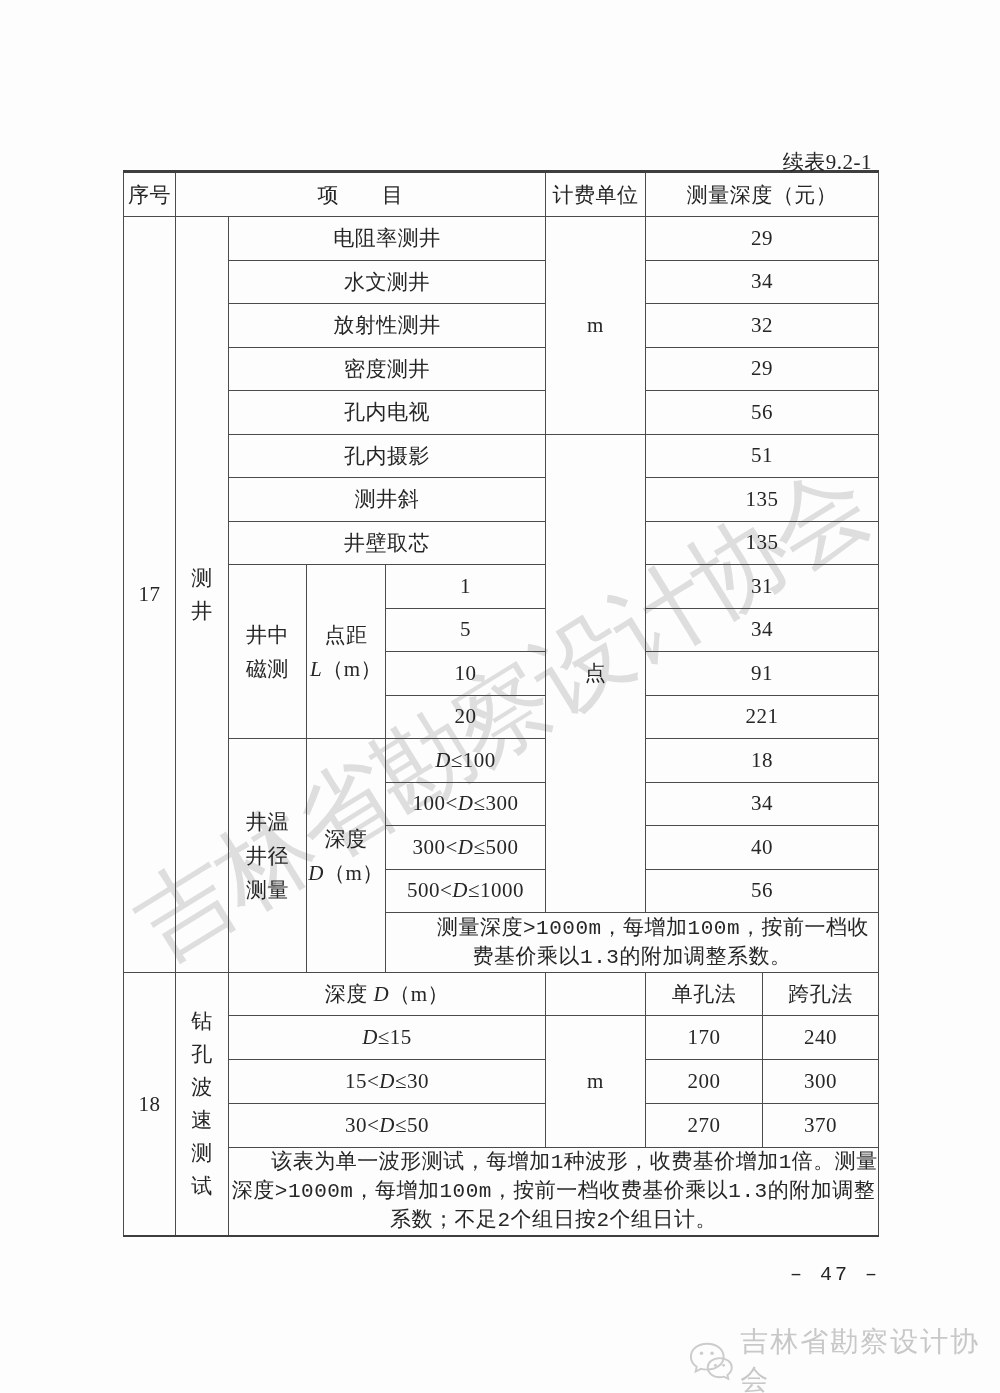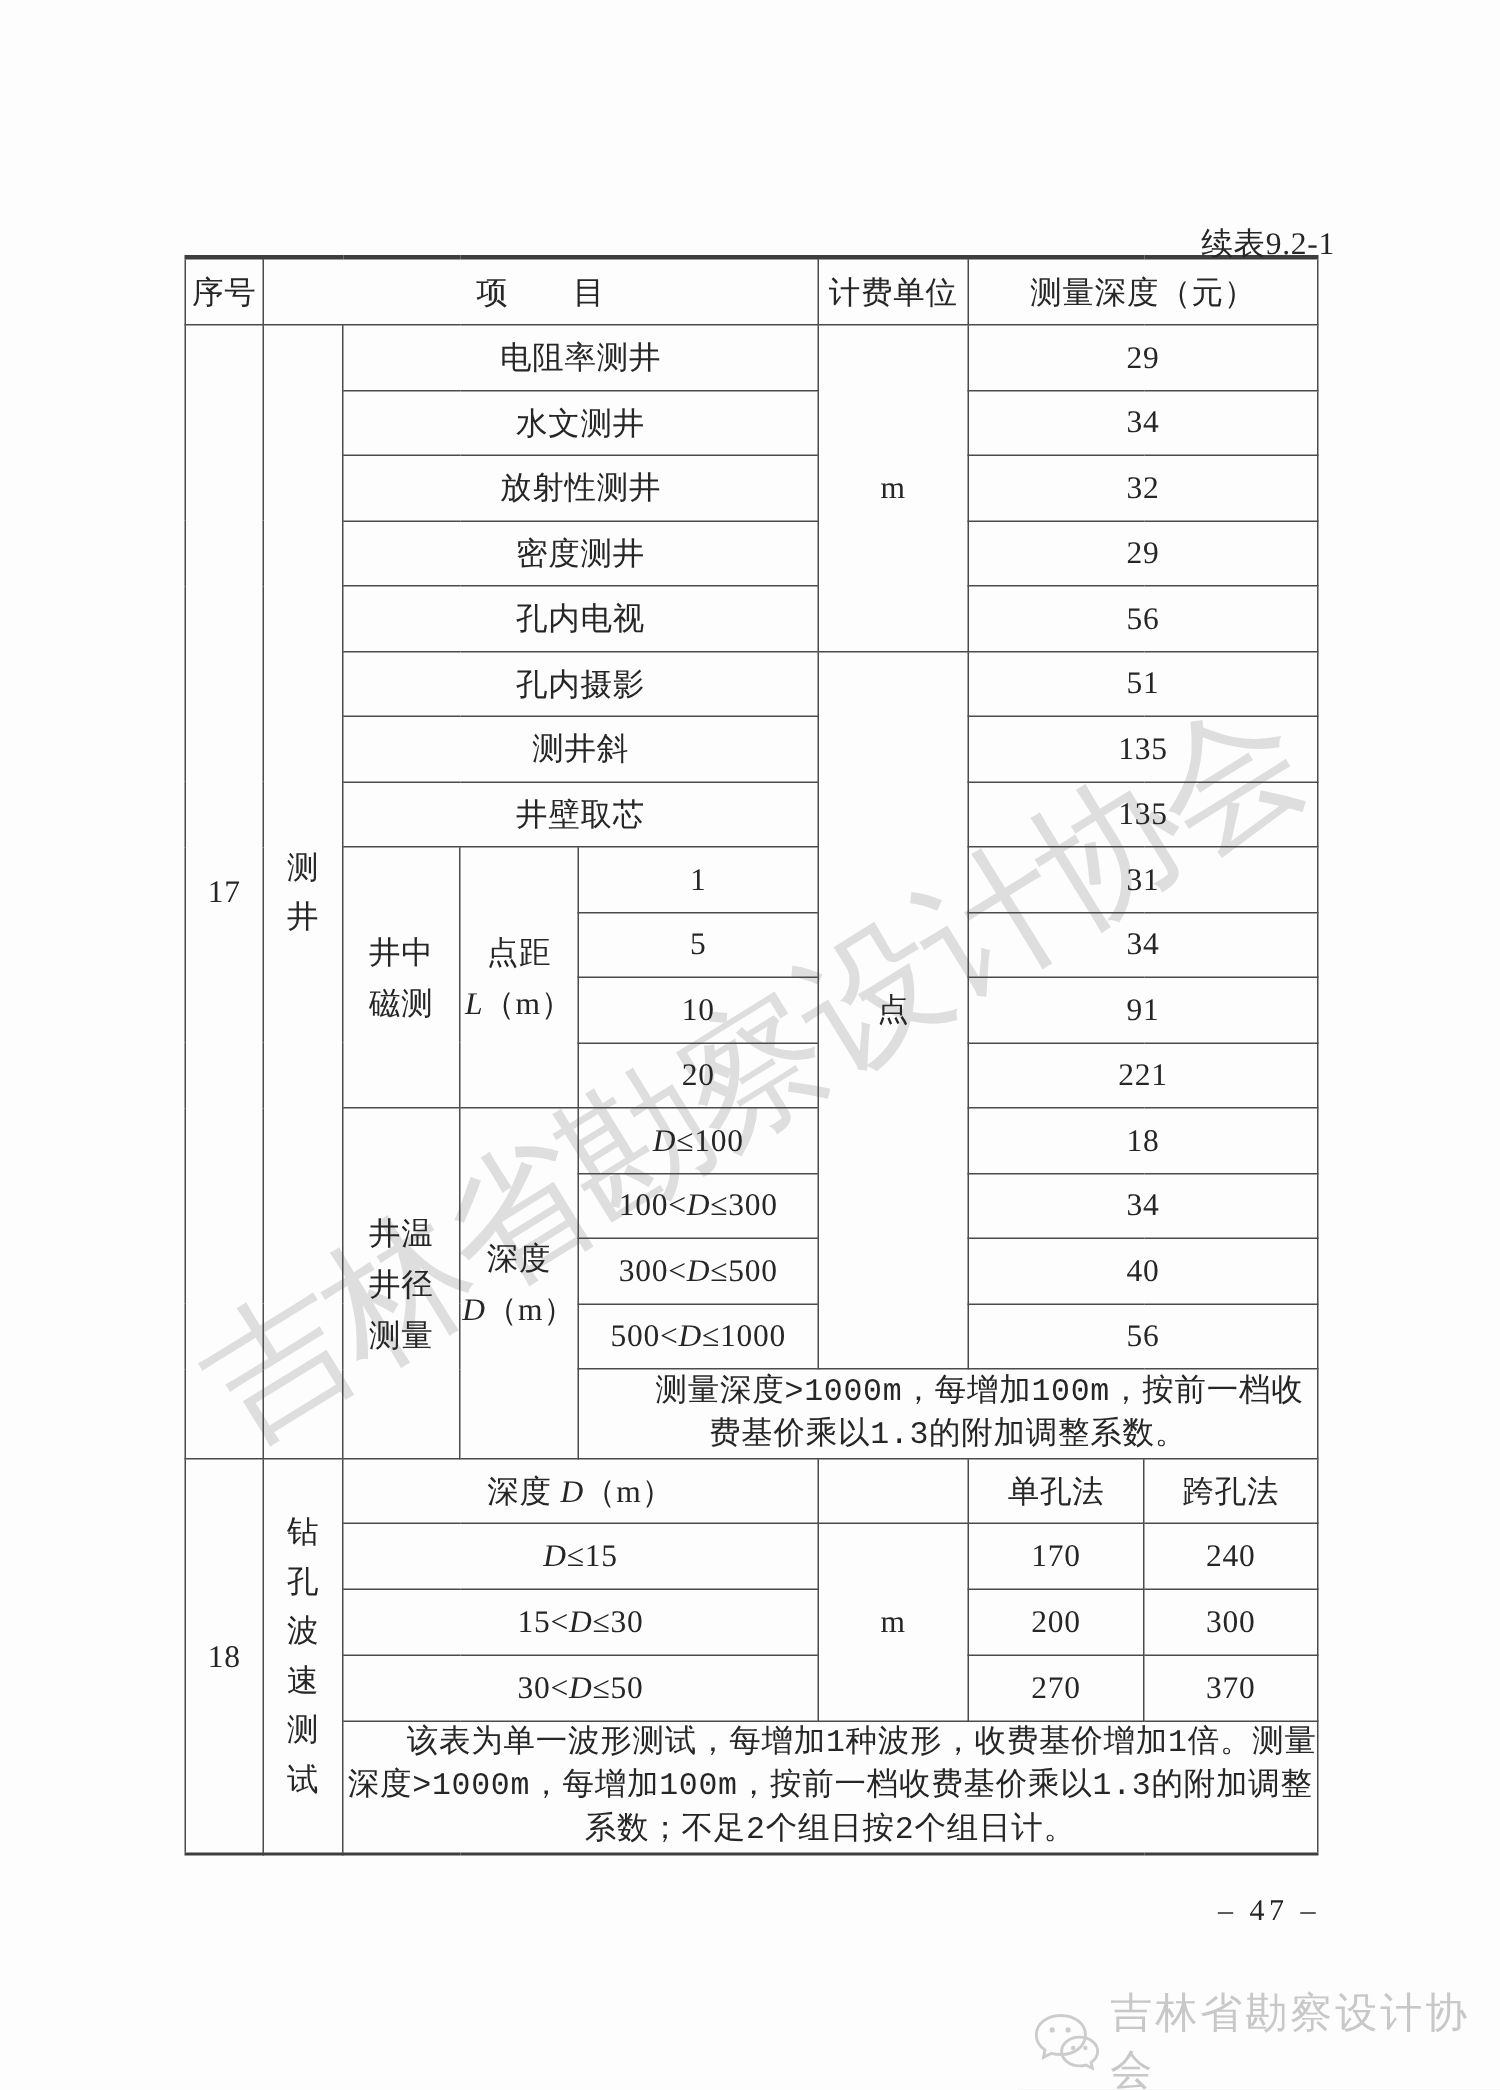--- a/index.html
+++ b/index.html
@@ -11,41 +11,41 @@
   }
   
   .watermark {
     position:absolute; left:47px; top:652px; width:900px; height:110px;
     text-align:center; white-space:nowrap;
     font-size:96px; letter-spacing:-3px; color:#d6d6d6; opacity:.78;
     transform:rotate(-31.7deg);
     z-index:1; pointer-events:none;
   }
   .cont-label {
-    position:absolute; top:148px; right:110px; font-size:21px; letter-spacing:.5px; z-index:3;
+    position:absolute; top:148px; right:128px; font-size:21px; letter-spacing:.5px; z-index:3;
   }
   table.fee {
     position:absolute; left:123px; top:170px; width:755px;
     border-collapse:collapse; table-layout:fixed; z-index:2;
     background:transparent;
     border:1px solid #3e3e3e; border-top:3px solid #3e3e3e; border-bottom:2px solid #3e3e3e;
   }
   table.fee td {
     border:1px solid #4b4b4b; padding:0; text-align:center; vertical-align:middle;
     font-size:21px; letter-spacing:.5px; background:transparent;
   }
   td.note {
     text-align:left; text-indent:2em; padding:7px 10px 4px 12px;
     line-height:29px; letter-spacing:.3px;font-family:Liberation Mono, monospace;
   }
   .stack { white-space:pre-line; line-height:34px; }
   .vstack { white-space:pre-line; line-height:33px; }
   i { font-family:"Liberation Serif","DejaVu Serif",serif; }
   .page-number {
-    position:absolute; top:1263px; right:120px; font-size:20px; letter-spacing:3px; z-index:3;
+    position:absolute; top:1263px; right:120px; font-size:20px; letter-spacing:3px; z-index:3;font-family:Liberation Mono, monospace;
   }
   .footer {
     position:absolute; left:688px; top:1323px; display:flex; align-items:center; z-index:3;
   }
   .footer .brand {
     font-family:"Liberation Sans","DejaVu Sans",sans-serif;
     font-size:28px; color:#c8c8c8; letter-spacing:2px; margin-left:6px;
   }
   .hdr { letter-spacing:2px; }
 </style>

